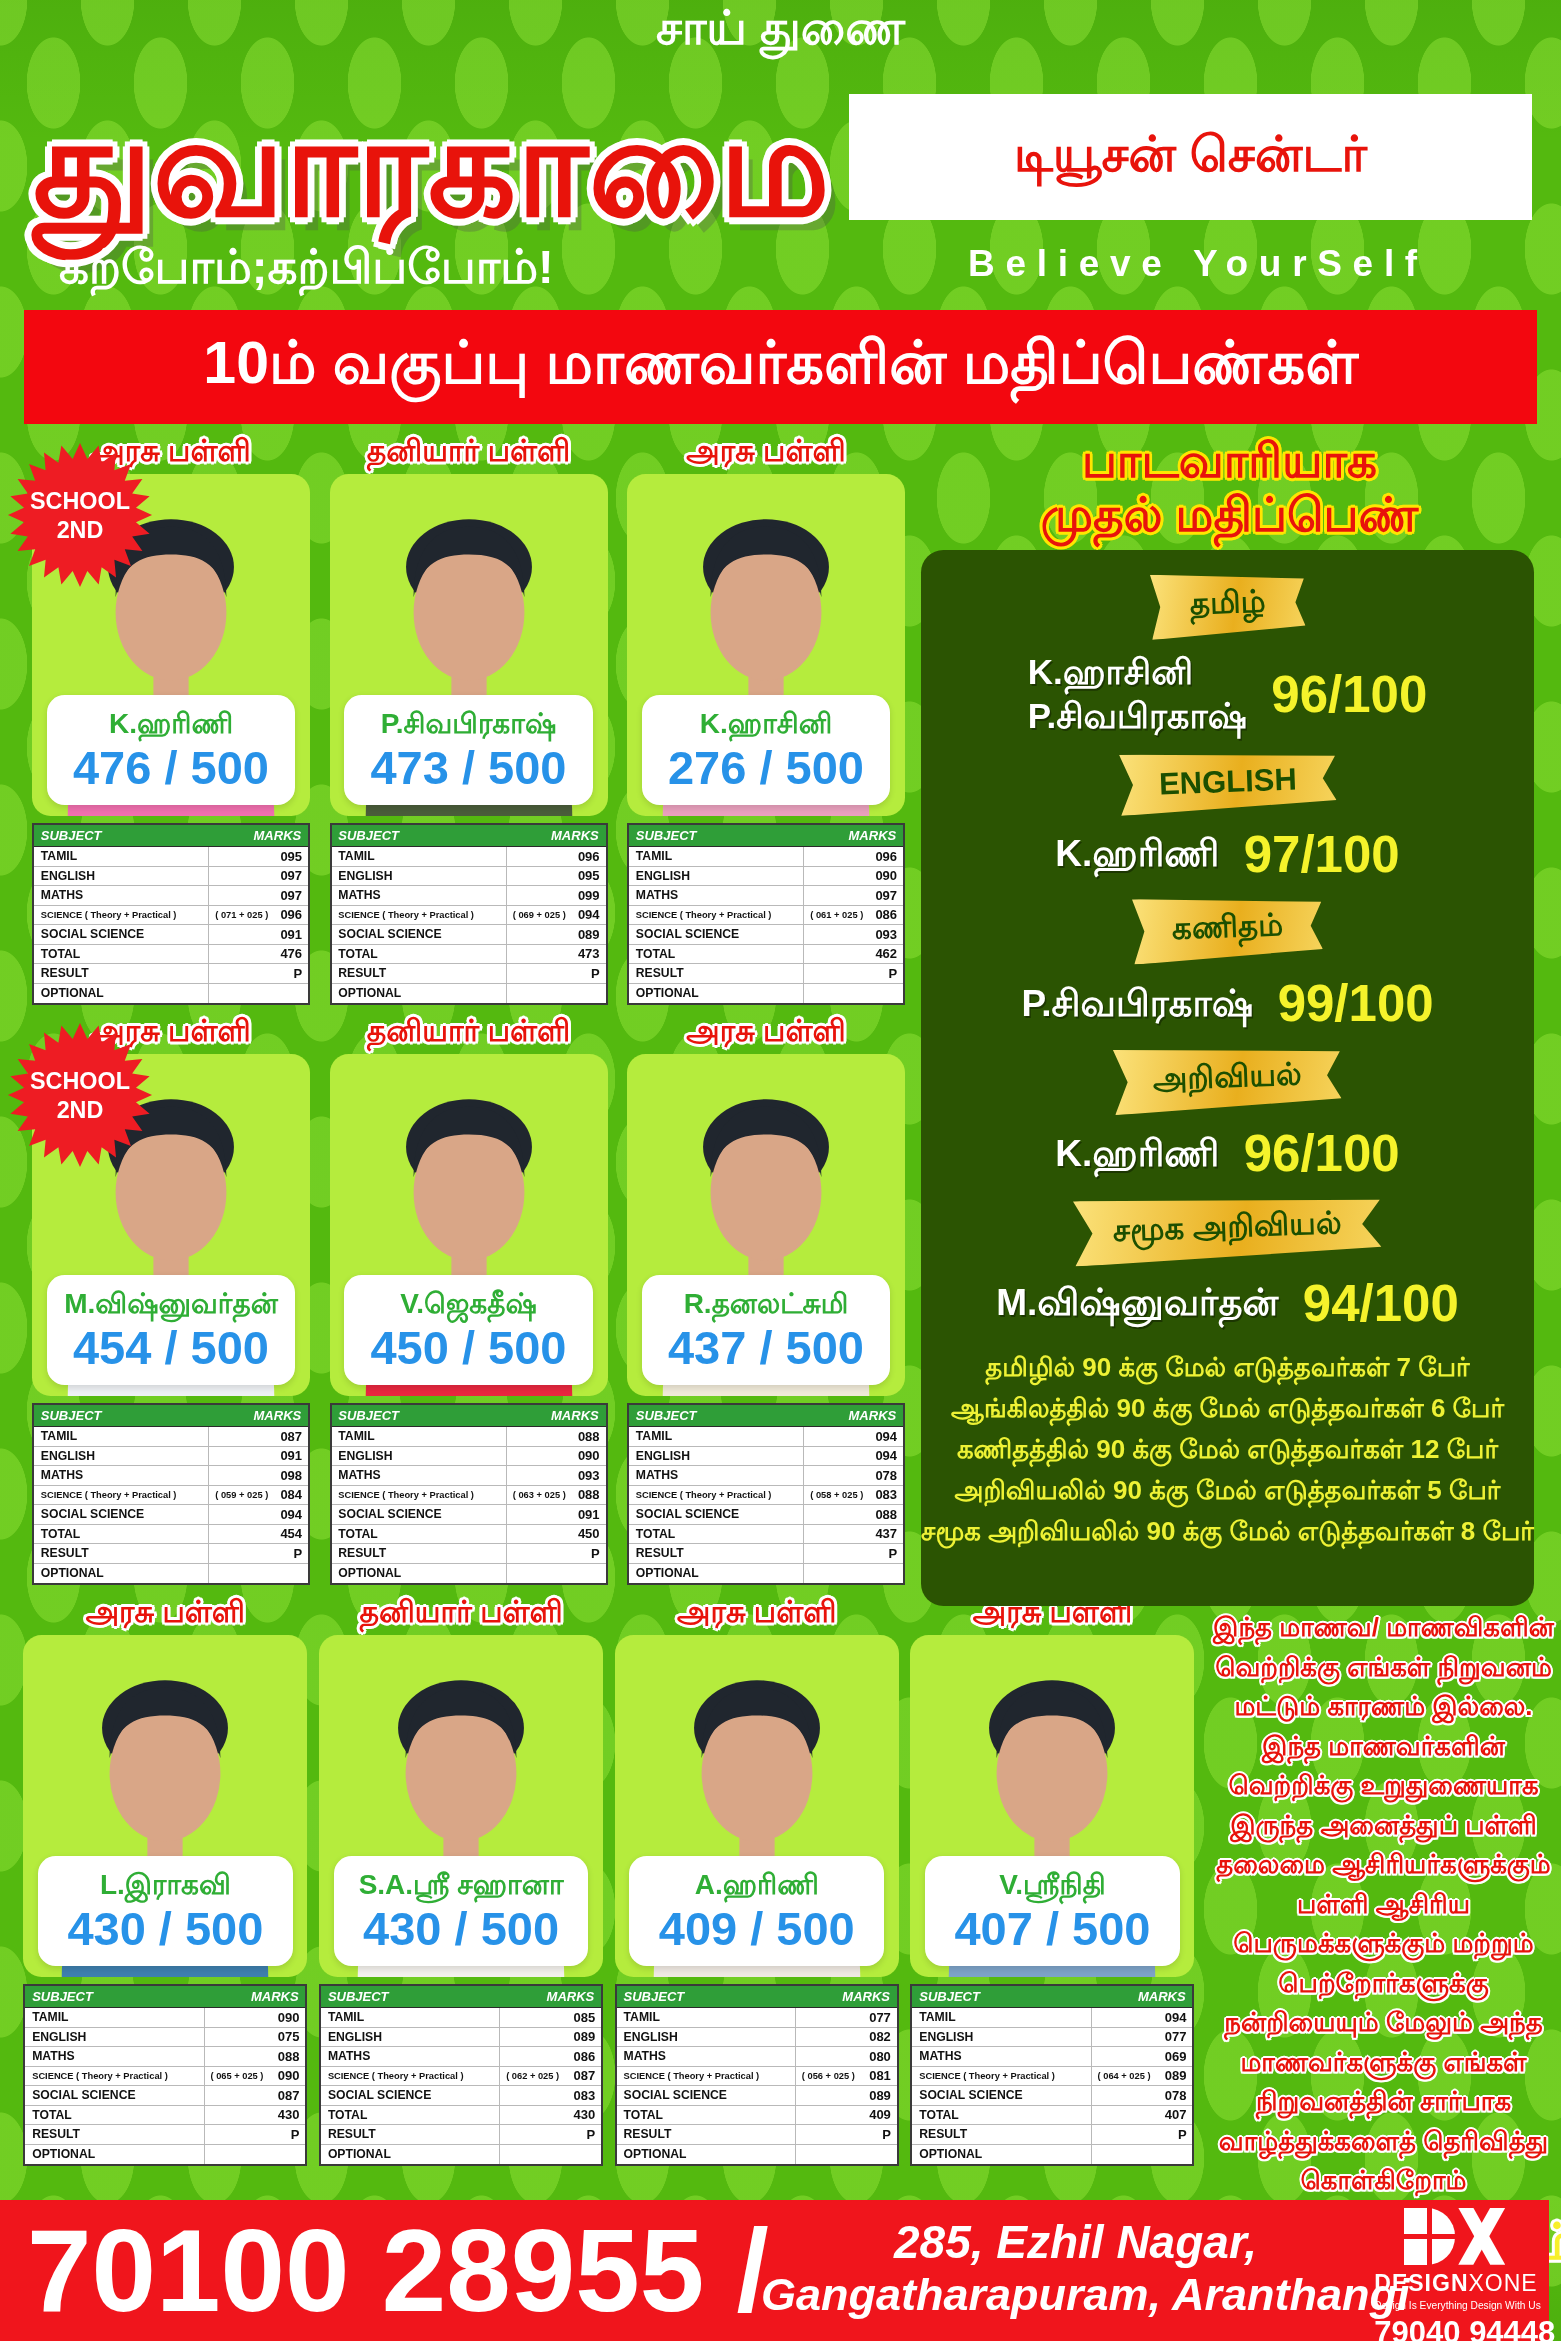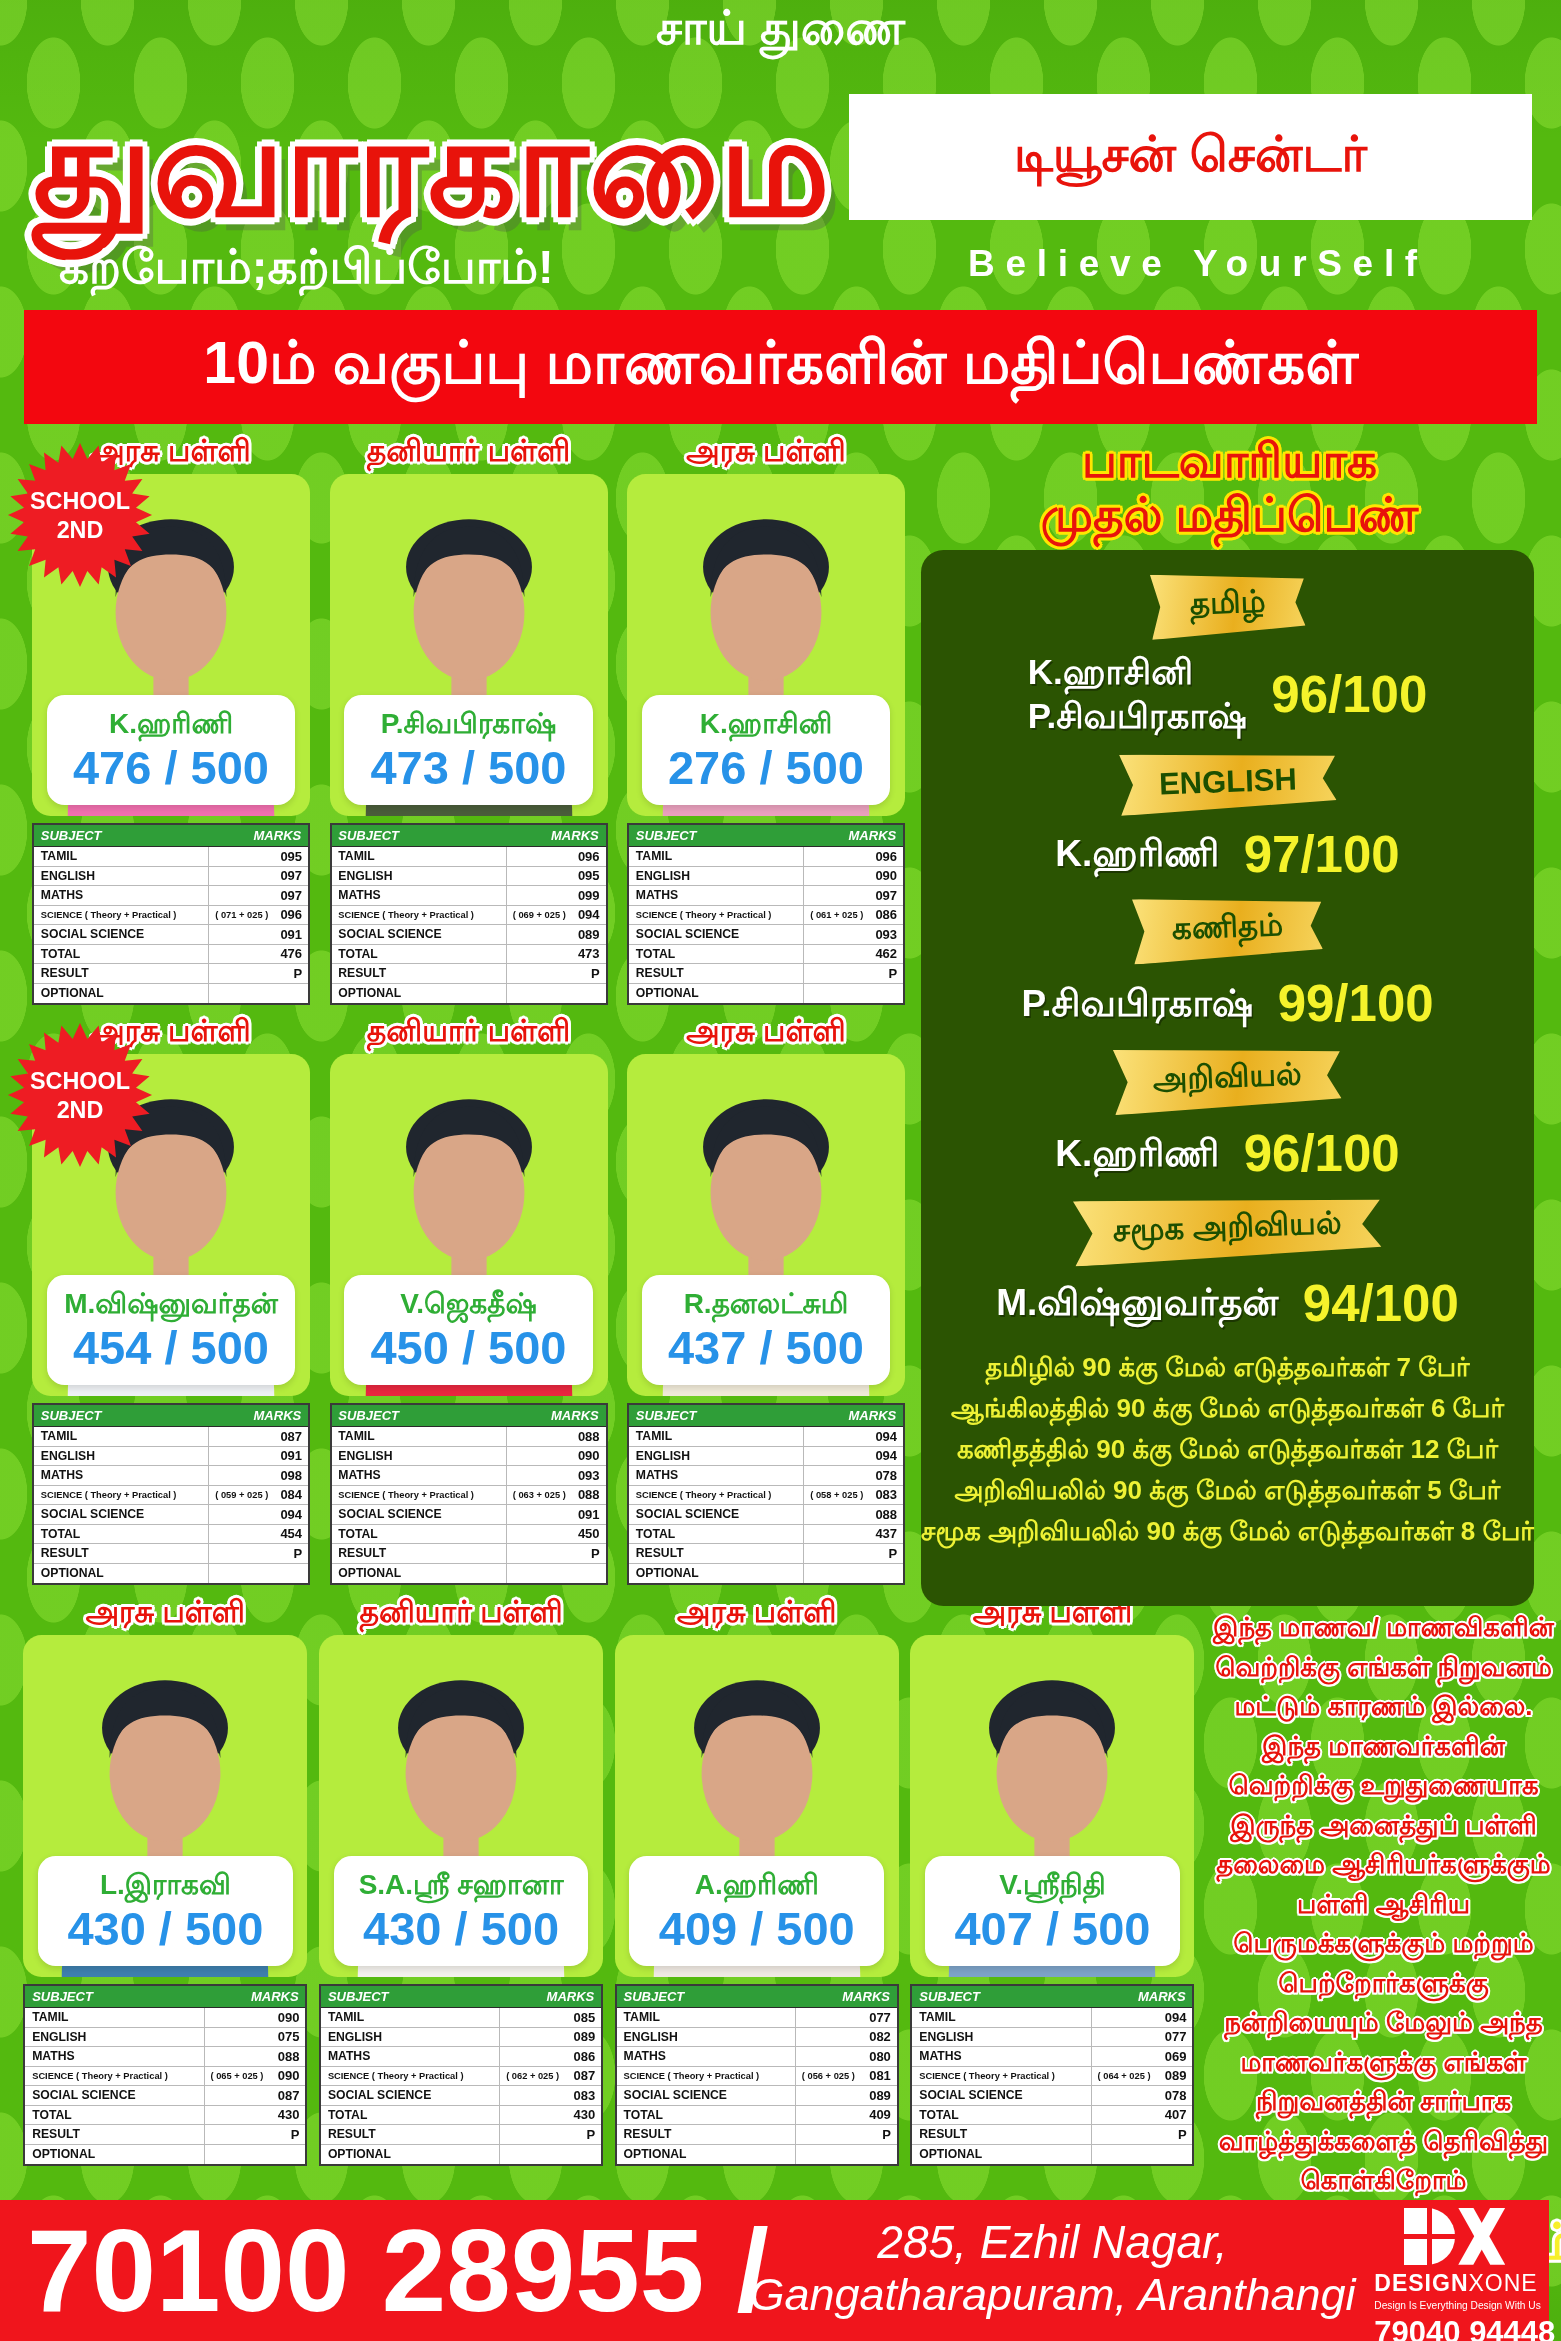--- a/index.html
+++ b/index.html
@@ -67,21 +67,21 @@
   .stat { color:#eef235; font-size:26px; font-weight:bold; white-space:nowrap; }
 
   
   .congrats { position:absolute; left:1210px; top:1608px; width:347px; text-align:center; }
   .congrats-text { color:#e8130b; font-size:26px; font-weight:bold; line-height:1.52; }
   .congrats-big { margin-top:12.7px; color:#f8ef2b; font-size:50px; font-weight:bold; white-space:nowrap; }
 
   
   .footer { position:absolute; left:0; top:2200px; width:1549px; height:142px; background:#f0151c; color:#fff; }
   .f-phone { position:absolute; left:27px; top:3.9px; font-size:116px; font-weight:bold; white-space:nowrap; }
-  .f-address { position:absolute; left:738px; top:14.6px; width:629px; text-align:center; font-style:italic; font-weight:normal; }
+  .f-address { position:absolute; left:761px; top:14.6px; width:629px; text-align:center; font-style:italic; font-weight:bold; }
   .f-addr1 { font-size:46px; white-space:nowrap; }
   .f-addr2 { font-size:45px; white-space:nowrap; }
   .f-logo { position:absolute; right:13.7px; top:7.8px; width:161px; text-align:center; }
   .dx-glyph { display:flex; justify-content:center; gap:2.9px; height:57px; margin-bottom:4.9px; }
   .dx-d { width:51px; height:57px; background:#fff; border-radius:0 28px 28px 0; position:relative; }
   .dx-d::before { content:""; position:absolute; left:22.4px; top:0; width:4.9px; height:100%; background:#f0151c; }
   .dx-d::after { content:""; position:absolute; top:26px; left:0; width:100%; height:4.9px; background:#f0151c; }
   .dx-x { width:47px; height:57px; position:relative; }
   .dx-x::before, .dx-x::after { content:""; position:absolute; inset:0; background:#fff; }
   .dx-x::before { clip-path:polygon(0 0,32% 0,100% 100%,68% 100%); }

